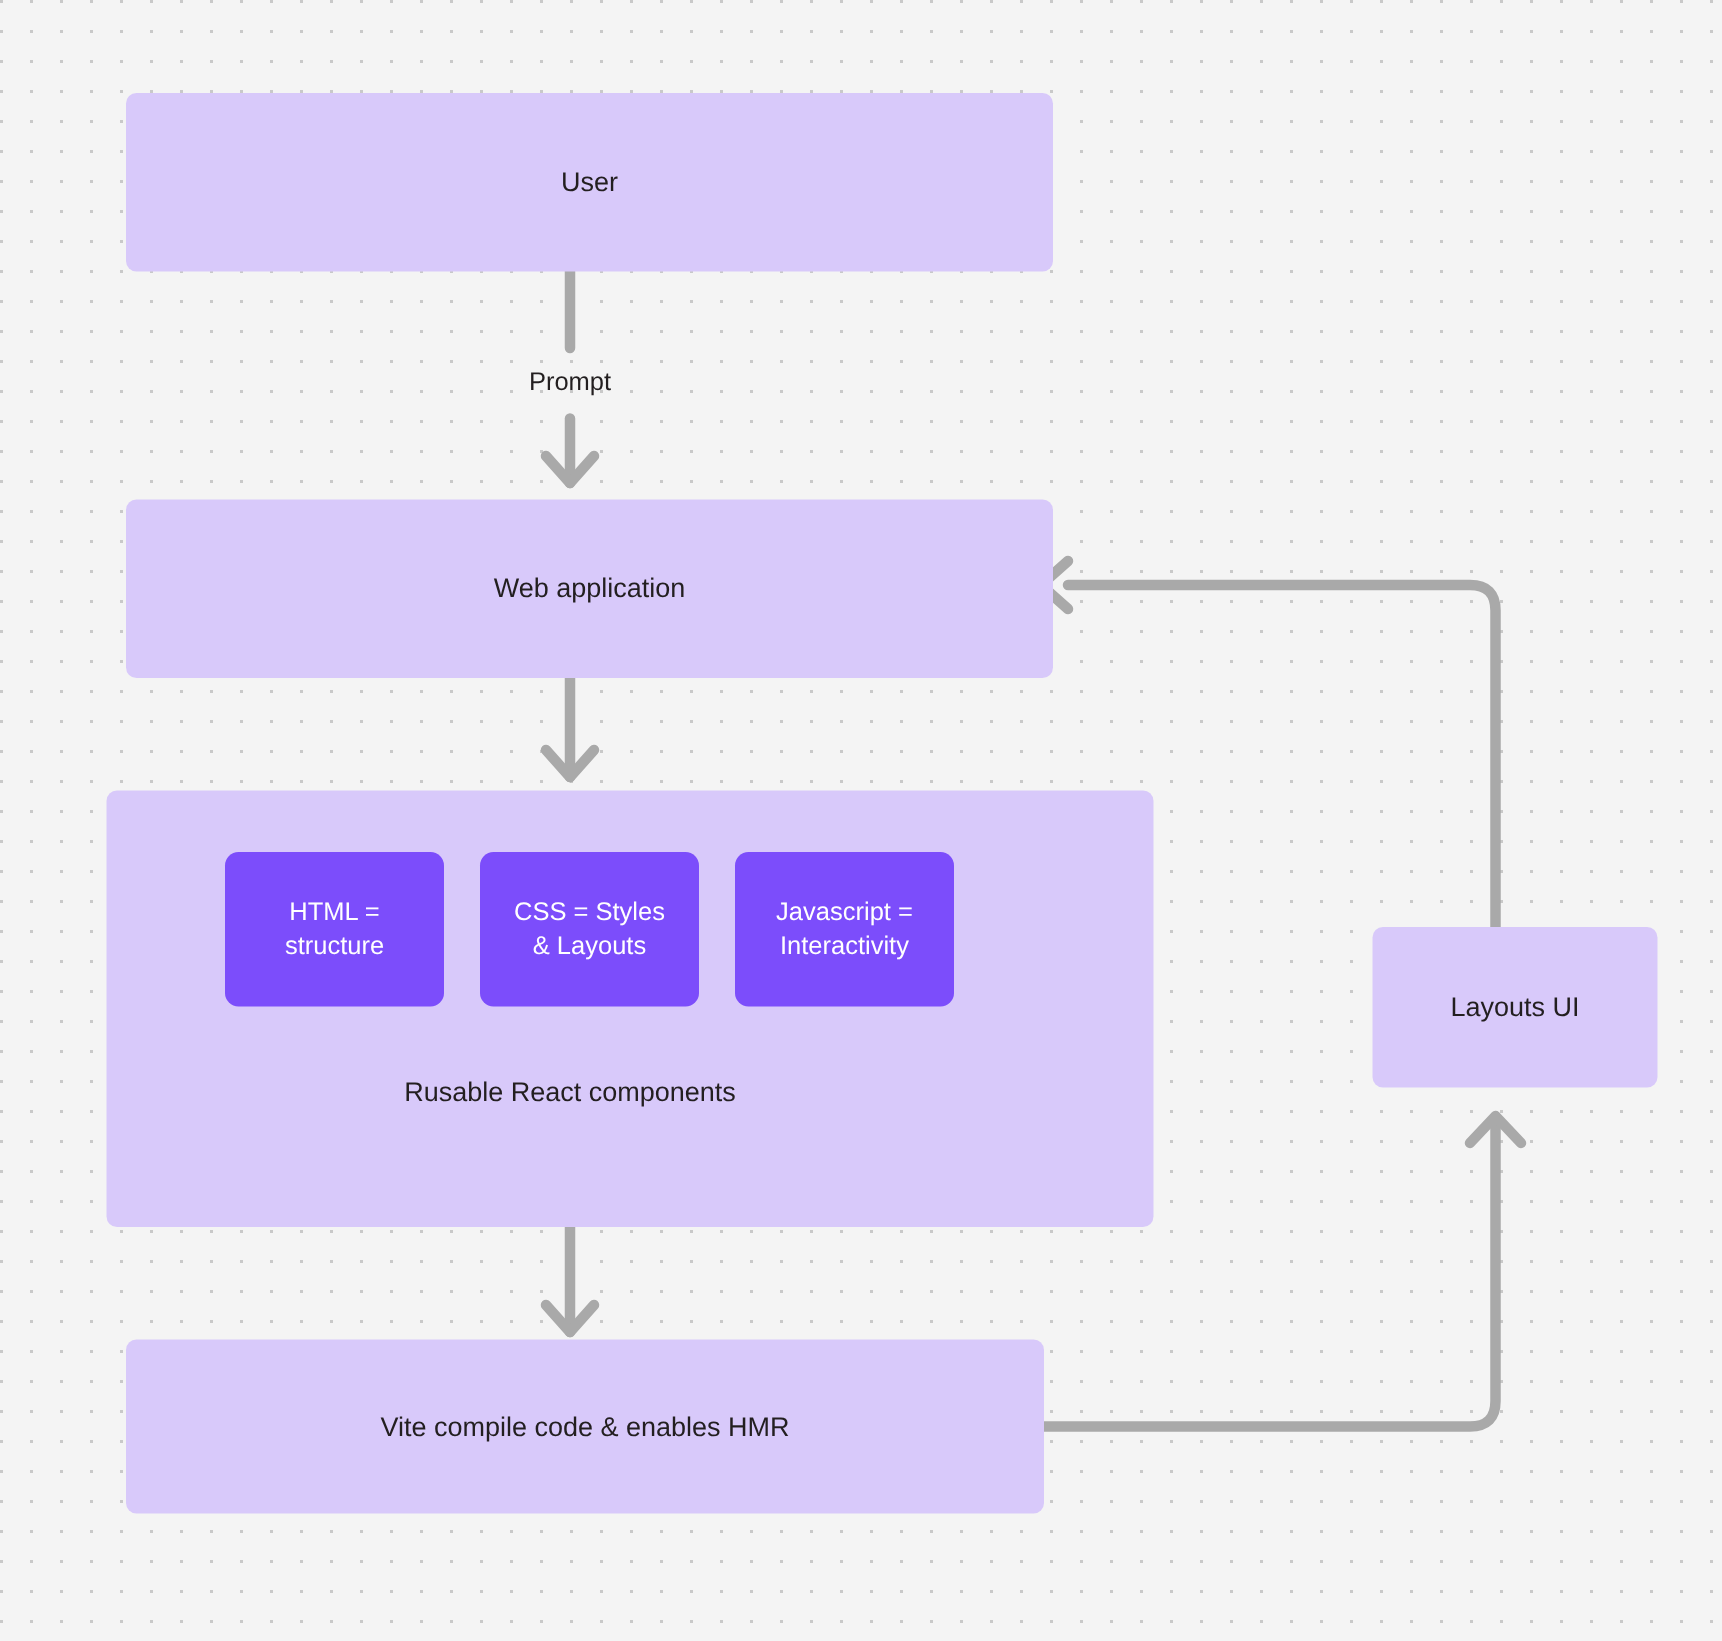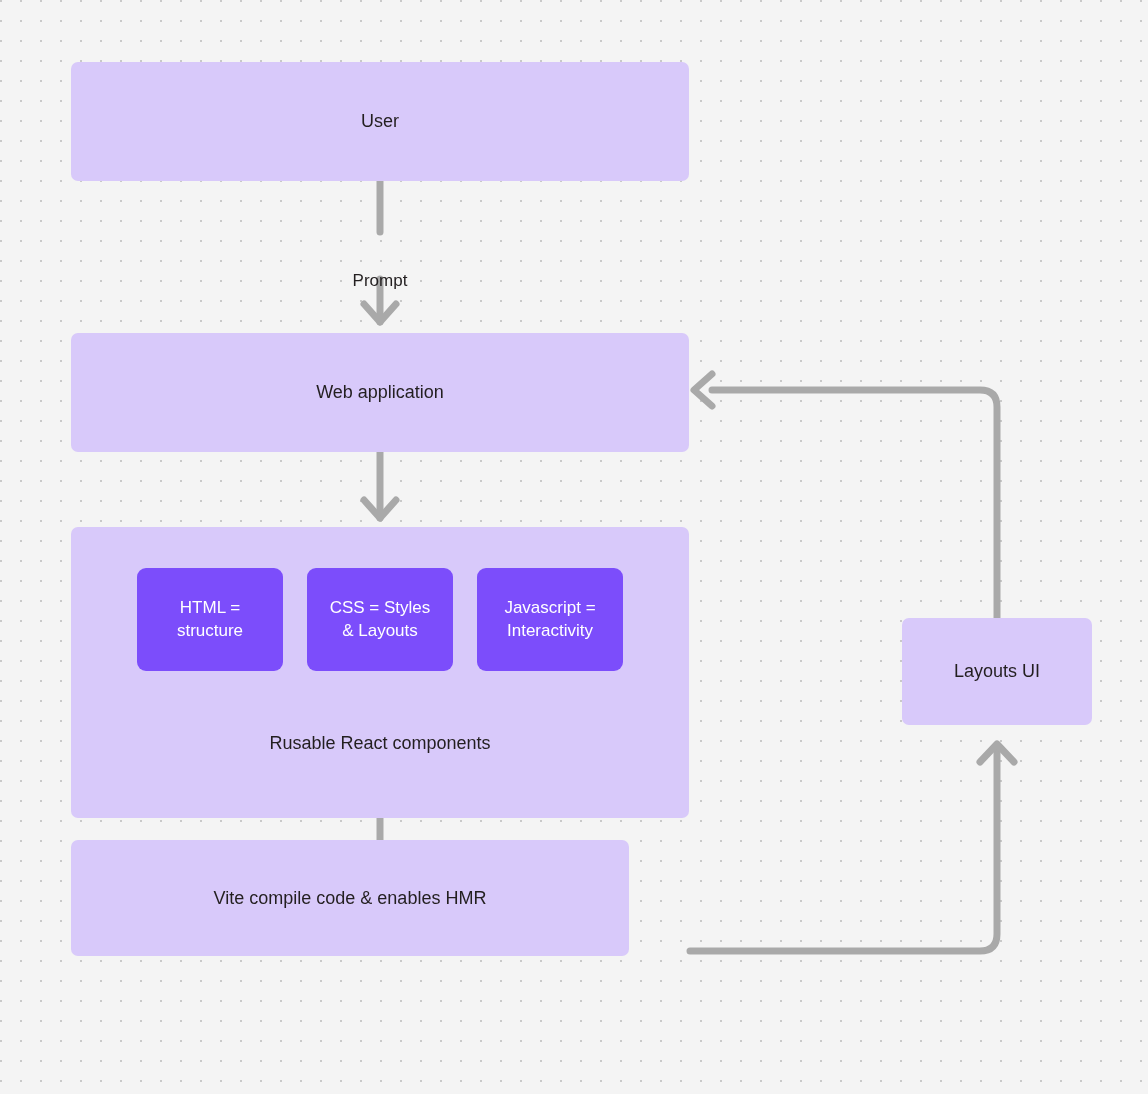--- a/index.html
+++ b/index.html
@@ -35,20 +35,21 @@
     pointer-events: none;
   }
 
   .node {
     position: absolute;
     box-sizing: border-box;
     display: flex;
     align-items: center;
     justify-content: center;
     border-radius: 7px;
+    margin-left: 13px;
   }
 
   .node-outer {
     background-color: #d8c9fa;
     color: #231f20;
     font-size: 18px;
   }
 
   .node-label {
     text-align: center;
@@ -73,21 +74,20 @@
     background-color: #d8c9fa;
     border-radius: 7px;
   }
 
   .group-caption {
     position: absolute;
     text-align: center;
     color: #231f20;
     font-size: 18px;
     white-space: nowrap;
-    margin-top: 15px;
   }
 
   .edge-label {
     position: absolute;
     color: #231f20;
     font-size: 17px;
     text-align: center;
     white-space: nowrap;
     background: transparent;
   }
@@ -116,47 +116,47 @@
 
       <path d="M997,618 L997,407 Q997,390 980,390 L712,390"></path>
       <path d="M712,374 L694,390 L712,406"></path>
     </g>
   </svg>
 
   <div class="node node-outer" style="left:71px; top:62px; width:618px; height:119px;">
     <span class="node-label">User</span>
   </div>
 
-  <div class="edge-label" style="left:330px; top:245px; width:100px;margin-top:26px;">
+  <div class="edge-label" style="left:330px; top:245px; width:100px;">
     <span>Prompt</span>
   </div>
 
   <div class="node node-outer" style="left:71px; top:333px; width:618px; height:119px;">
     <span class="node-label">Web application</span>
   </div>
 
-  <div class="group-box" style="left:71px; top:527px; width:618px; height:291px;padding-left:40px;">
+  <div class="group-box" style="left:71px; top:527px; width:698px; height:291px;padding-left:40px;">
     <div class="node node-inner" style="left:66px; top:41px; width:146px; height:103px;">
       <span class="node-label">HTML =
 structure</span>
     </div>
     <div class="node node-inner" style="left:406px; top:41px; width:146px; height:103px;">
       <span class="node-label">Javascript =
 Interactivity</span>
     </div>
     <div class="node node-inner" style="left:236px; top:41px; width:146px; height:103px;">
       <span class="node-label">CSS = Styles
 &amp; Layouts</span>
     </div>
     <div class="group-caption" style="left:0; top:191px; width:618px;">
       <span>Rusable React components</span>
     </div>
   </div>
 
-  <div class="node node-outer" style="left:71px; top:840px; width:558px; height:116px;">
+  <div class="node node-outer" style="left:71px; top:893px; width:612px; height:116px;">
     <span class="node-label">Vite compile code &amp; enables HMR</span>
   </div>
 
   <div class="node node-outer" style="left:902px; top:618px; width:190px; height:107px;">
     <span class="node-label">Layouts UI</span>
   </div>
 
 </div>
 
 </body></html>

